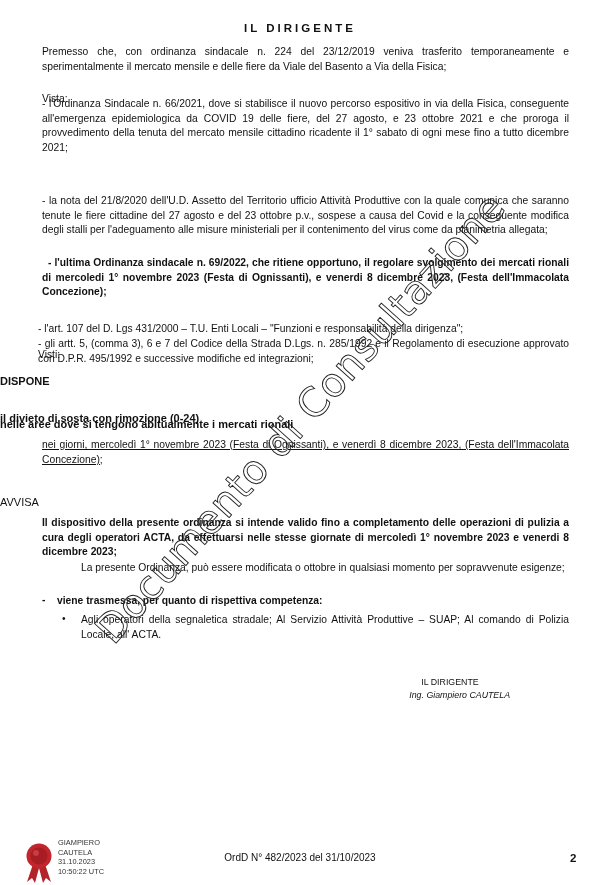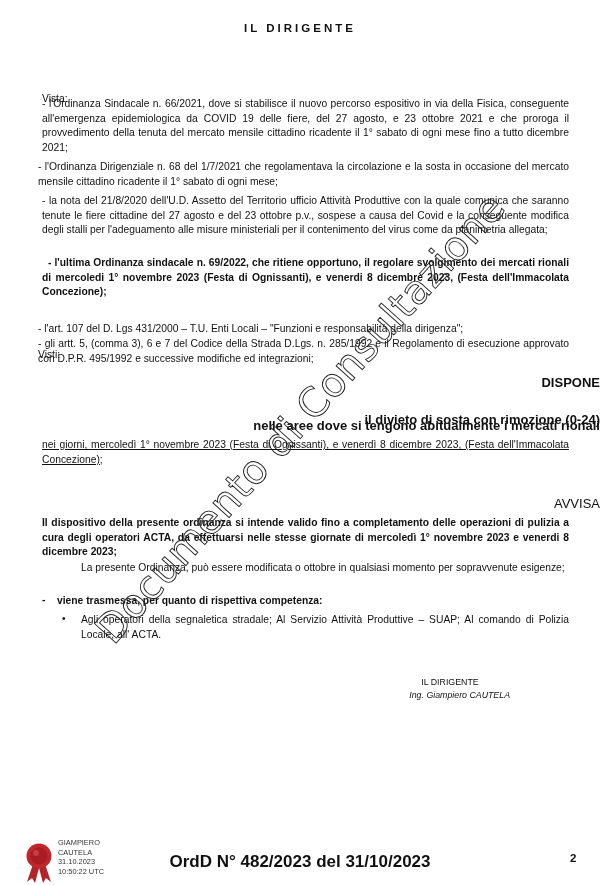--- a/index.html
+++ b/index.html
@@ -2,45 +2,45 @@
 <html><head>
   <meta charset="utf-8">
   <style>
     * { box-sizing: border-box; margin: 0; padding: 0; }
     html, body { width: 600px; height: 885px; background: #ffffff; overflow: hidden; }
     body { position: relative; font-family: "Liberation Sans", "DejaVu Sans", sans-serif; color: #111; }
     .page { position: absolute; left: 0; top: 0; width: 600px; height: 885px; }
     .doc-title { position: absolute; top: 22px; left: 0; width: 600px; text-align: center; font-weight: bold; font-size: 11.5px; letter-spacing: 3px; }
     .txt { position: absolute; left: 42px; width: 527px; font-size: 10.3px; line-height: 14.6px; text-align: justify; }
     .txt.bold { font-weight: bold; }
-    .center { position: absolute; left: 0; width: 600px; text-align: right; font-size: 13px; font-weight: bold; }
+    .center { position: absolute; left: 0; width: 600px; text-align: left; font-size: 11px; font-weight: bold; }
     .underline { text-decoration: underline; }
     .bullet-dash { position: absolute; left: 42px; font-weight: bold; font-size: 10.3px; }
     .bullet-dot { position: absolute; left: 62px; font-size: 10.3px; }
     .sign-block { position: absolute; left: 380px; top: 676px; width: 130px; font-size: 8.8px; line-height: 13px; }
     .sign-title { text-align: center; padding-left: 10px; }
     .sign-name { font-style: italic; text-align: right; }
-    .footer-ref { position: absolute; top: 852px; left: 0; width: 600px; text-align: center; font-weight: bold; font-size: 17px; }
+    .footer-ref { position: absolute; top: 852px; left: 0; width: 600px; text-align: center; font-weight: normal; font-size: 10px; }
     .footer-page { position: absolute; top: 852px; left: 570px; font-weight: bold; font-size: 11.5px; }
     .seal { position: absolute; left: 24px; top: 842px; width: 30px; height: 42px; }
     .seal-text { position: absolute; left: 58px; top: 838px; font-size: 7.4px; line-height: 9.6px; color: #333; }
     .watermark { position: absolute; left: 300px; top: 418px; transform: translate(-50%, -50%) rotate(-48deg); font-size: 40px; white-space: nowrap; color: transparent; -webkit-text-stroke: 0.9px #222; font-family: "DejaVu Sans", sans-serif; letter-spacing: 0.5px; pointer-events: none; }
   </style>
 </head>
 <body>
 
 <div class="page">
 
   <div class="doc-title">IL DIRIGENTE</div>
 
+  <p class="txt" style="top:45px;">Premesso che, con ordinanza sindacale n. 224 del 23/12/2019 veniva trasferito temporaneamente e sperimentalmente il mercato mensile e delle fiere da Viale del Basento a Via della Fisica;</p>
 
   <p class="txt" style="top:79px;margin-top:13px;">Vista:</p>
 
   <p class="txt" style="top:97px;">- l'Ordinanza Sindacale n. 66/2021, dove si stabilisce il nuovo percorso espositivo in via della Fisica, conseguente all'emergenza epidemiologica da COVID 19 delle fiere, del 27 agosto, e 23  ottobre 2021 e che proroga il provvedimento della tenuta del mercato mensile cittadino ricadente il 1° sabato di ogni mese fino a tutto dicembre 2021;</p>
-  <p class="txt" style="top:160px; left:38px; width:531px;">- l'Ordinanza Dirigenziale n. 68 del 1/7/2021 che regolamentava la circolazione e la sosta in occasione del mercato mensile cittadino ricadente il 1° sabato di ogni mese;</p>
   <p class="txt" style="top:194px;">- la nota del 21/8/2020 dell'U.D. Assetto del Territorio ufficio Attività Produttive con la quale comunica che saranno tenute le fiere cittadine del 27 agosto e del 23 ottobre p.v., sospese a causa del Covid e la conseguente modifica degli stalli per l'adeguamento alle misure ministeriali per il contenimento del virus come da planimetria allegata;</p>
   <p class="txt bold" style="top:256px; text-indent:6px;">- l'ultima Ordinanza sindacale n. 69/2022, che ritiene opportuno, il regolare svolgimento dei mercati rionali di mercoledi 1° novembre 2023 (Festa di Ognissanti), e venerdi 8 dicembre 2023, (Festa dell'Immacolata Concezione);</p>
 
   <p class="txt" style="top:304px; left:38px;margin-top:44px;">Visti:</p>
   <p class="txt" style="top:322px; left:38px; width:531px;">- l'art. 107 del D. Lgs 431/2000 – T.U. Enti Locali – "Funzioni e responsabilità della dirigenza";</p>
   <p class="txt" style="top:337px; left:38px; width:531px;">- gli artt. 5, (comma 3), 6 e 7 del Codice della Strada D.Lgs. n. 285/1992 e il Regolamento di esecuzione approvato con D.P.R. 495/1992 e successive modifiche ed integrazioni;</p>
 
   <div class="center" style="top:375px;">DISPONE</div>
   <div class="center" style="top:412px;">il divieto di sosta con rimozione (0-24)</div>
   <div class="center" style="top:418px;">nelle aree dove si tengono abitualmente i mercati rionali</div>

